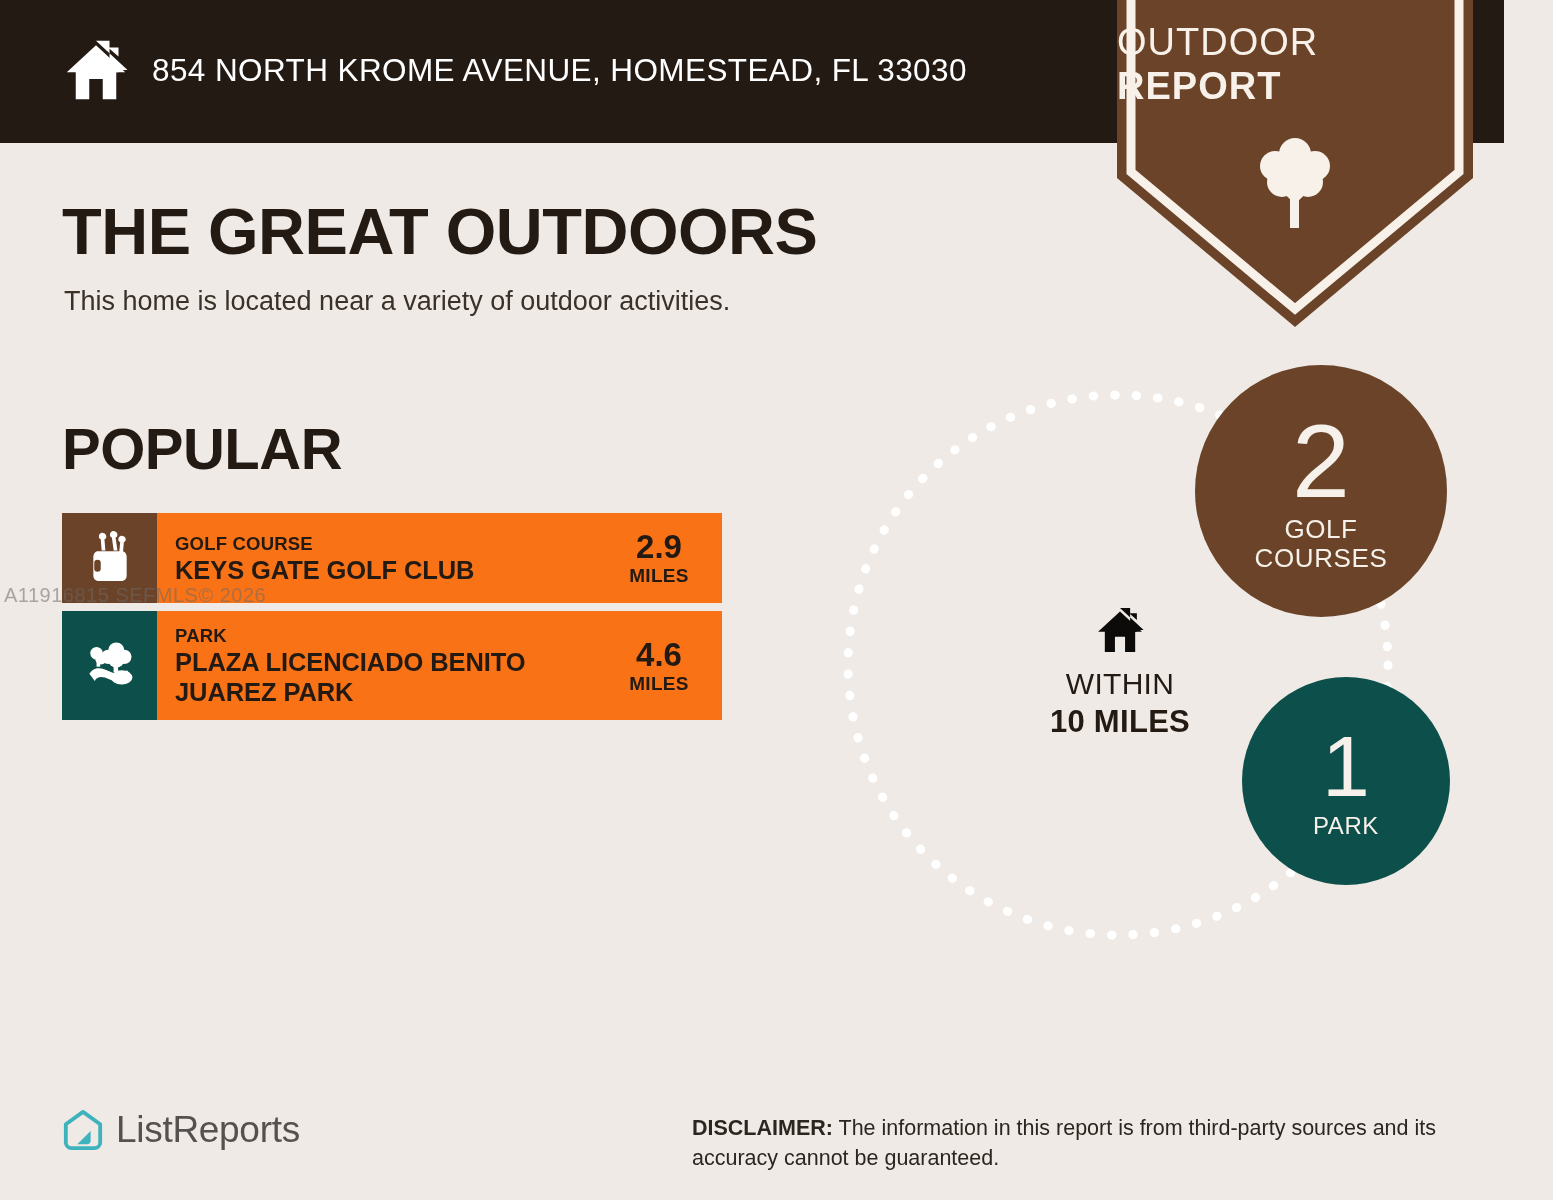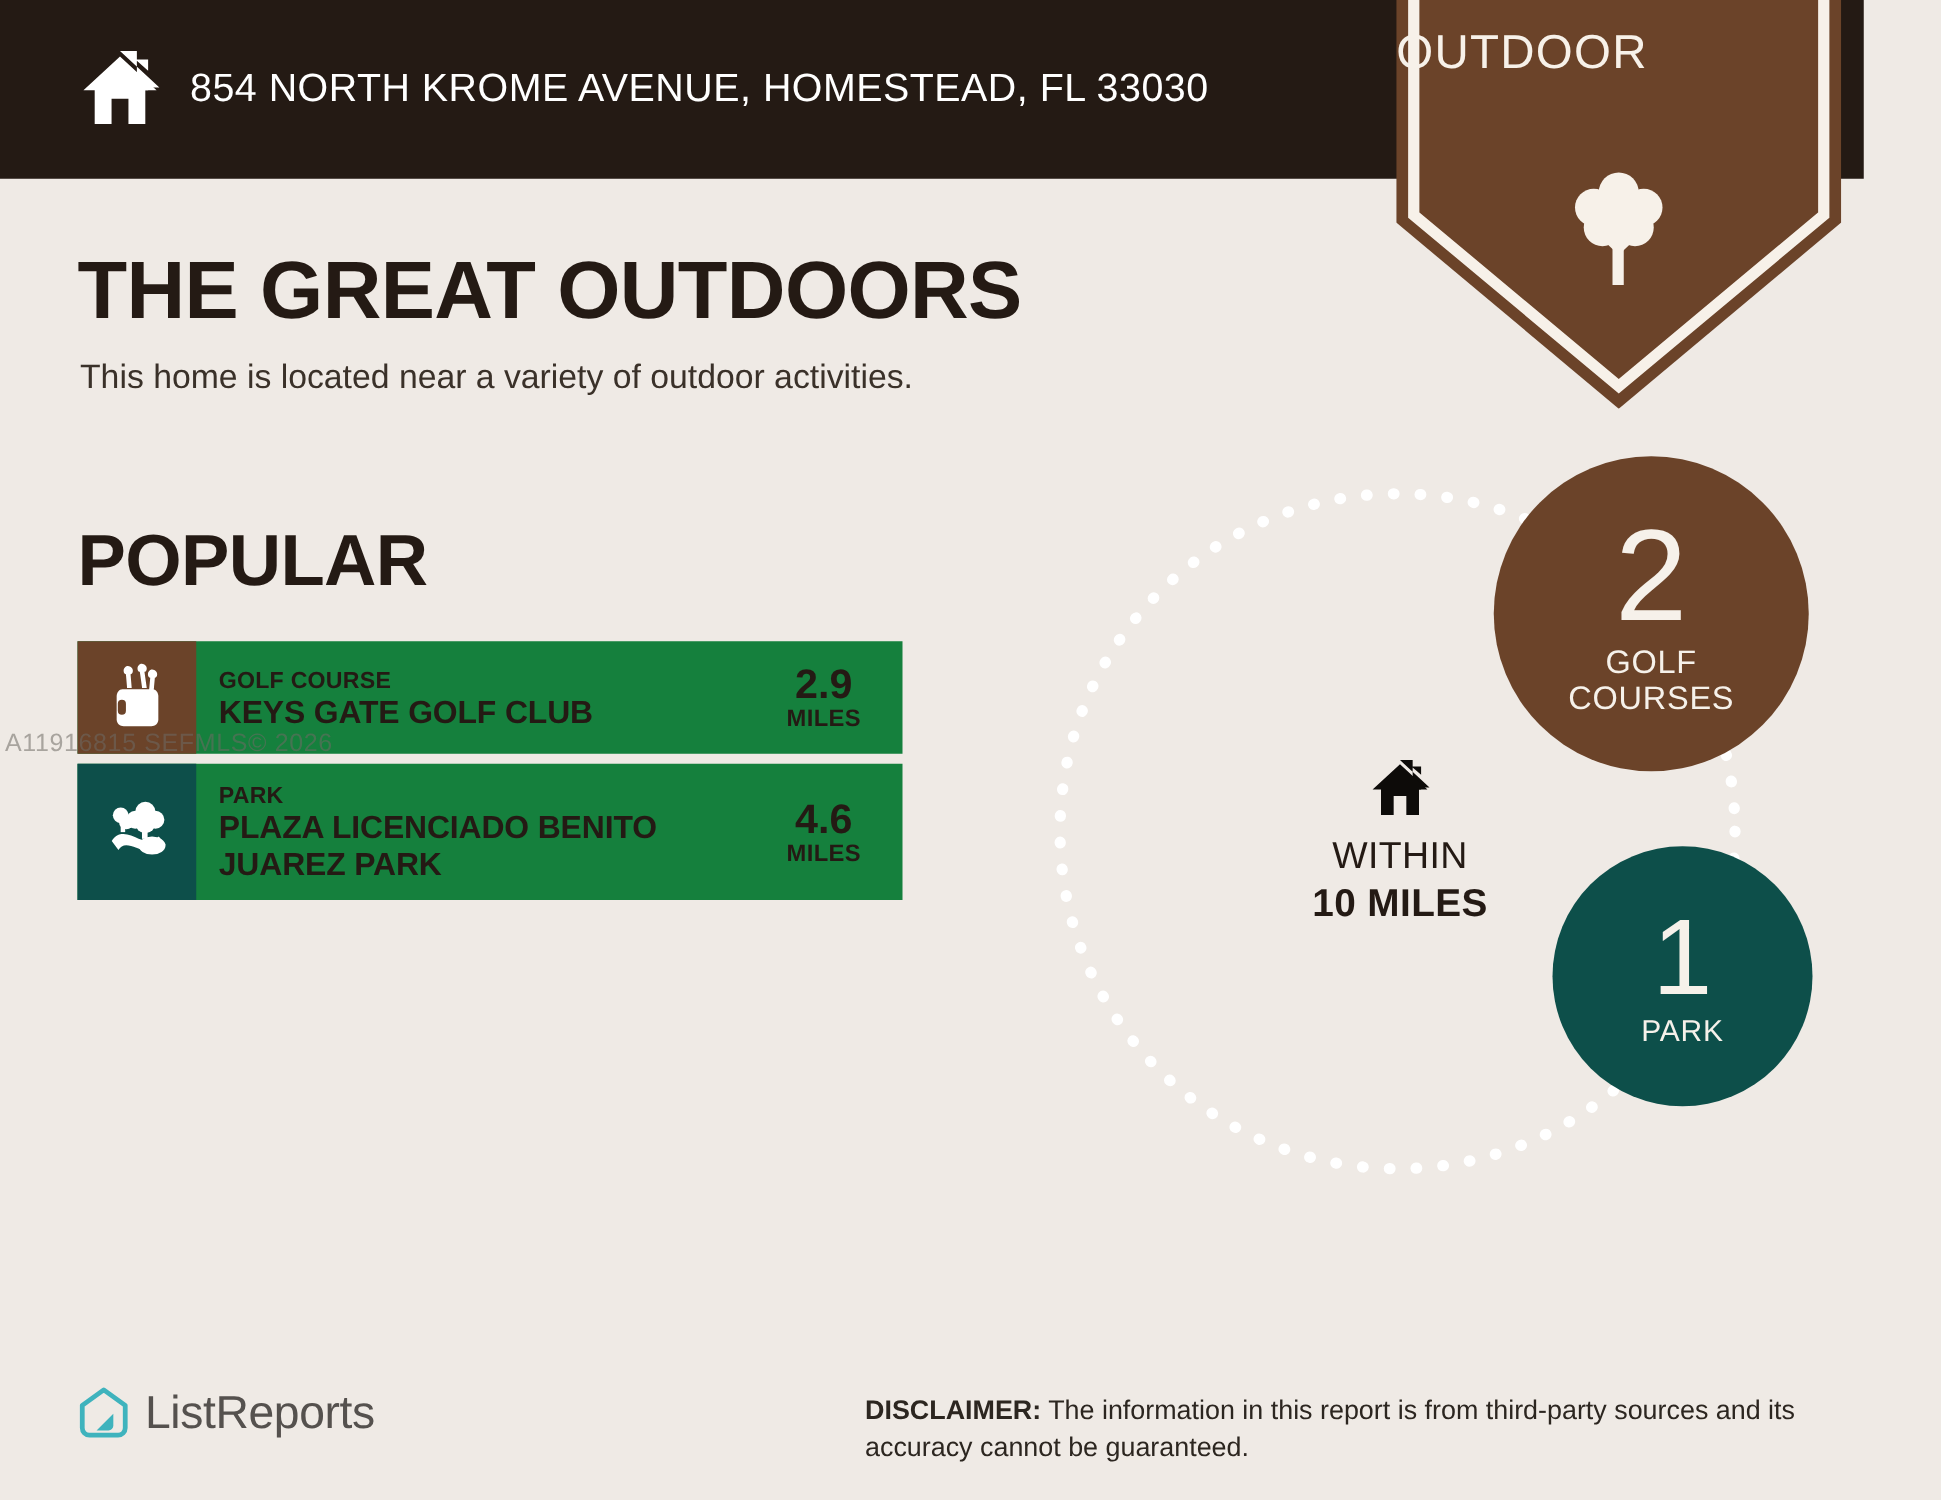--- a/index.html
+++ b/index.html
@@ -24,20 +24,21 @@
   }
 
   
   .header-bar {
     position: absolute;
     left: 0; top: 0;
     width: 1491px;
     height: 143px;
     background: #241a14;
     z-index: 1;
+    padding-left: 13px;
   }
   .header-home-icon {
     position: absolute;
     left: 60px; top: 34px;
     width: 72px; height: 72px;
   }
   .header-address {
     position: absolute;
     left: 152px; top: 52px;
     font-size: 31.5px;
@@ -99,21 +100,21 @@
   
   .places {
     position: absolute;
     left: 62px; top: 513px;
     width: 660px;
   }
   .place-row {
     position: relative;
     display: flex;
     align-items: stretch;
-    background: #15803d;
+    background: #f97316;
     margin-bottom: 8px;
     min-height: 90px;
   }
   .place-icon-tile {
     width: 95px;
     flex: 0 0 95px;
     display: flex;
     align-items: center;
     justify-content: center;
   }
@@ -286,20 +287,21 @@
     <div class="header-address">854 NORTH KROME AVENUE, HOMESTEAD, FL 33030</div>
   </div>
 
   <div class="badge">
     <svg viewBox="0 0 356 345" width="356" height="345" aria-hidden="true">
       <path d="M0 0 H356 V196 L178 345 L0 196 Z" fill="#6b4329"></path>
       <path d="M14 0 V190 L178 327 L342 190 V0" fill="none" stroke="#f7f1e9" stroke-width="9"></path>
     </svg>
     <div class="badge-label">
       <div class="l1">OUTDOOR</div>
+      <div class="l2">REPORT</div>
     </div>
     <span style="position:absolute;left:136px;top:152px;">
       <svg viewBox="0 0 84 96" width="84" height="96" aria-hidden="true">
         <g fill="#f7f1e9">
           <circle cx="42" cy="20" r="16"></circle>
           <circle cx="22" cy="32" r="15"></circle>
           <circle cx="62" cy="32" r="15"></circle>
           <circle cx="29" cy="48" r="15"></circle>
           <circle cx="55" cy="48" r="15"></circle>
           <circle cx="42" cy="40" r="17"></circle>

